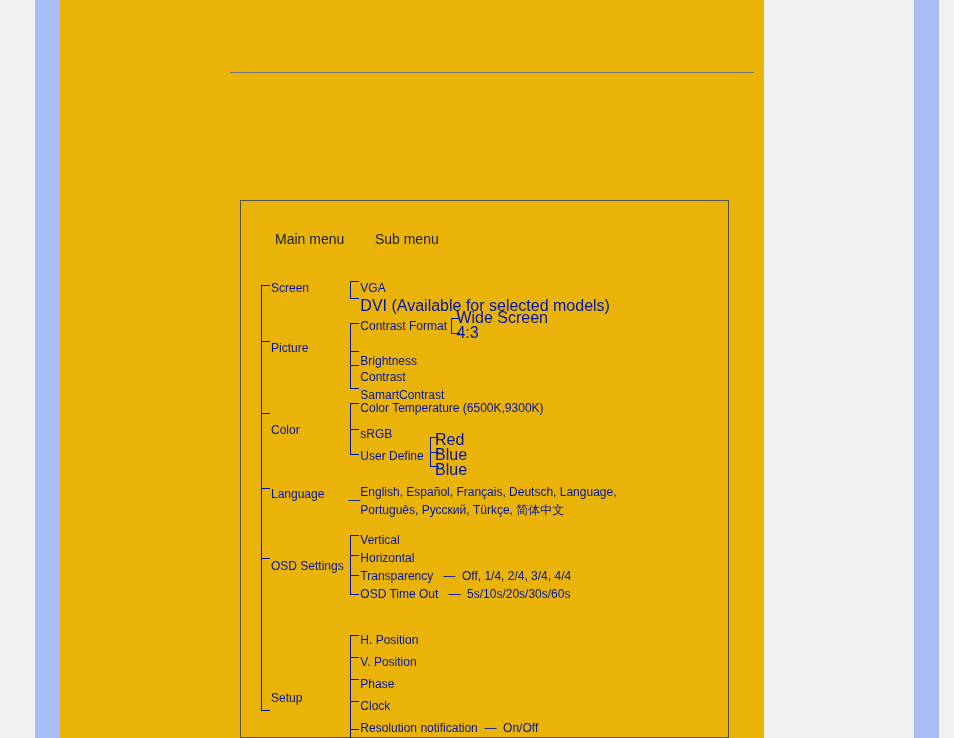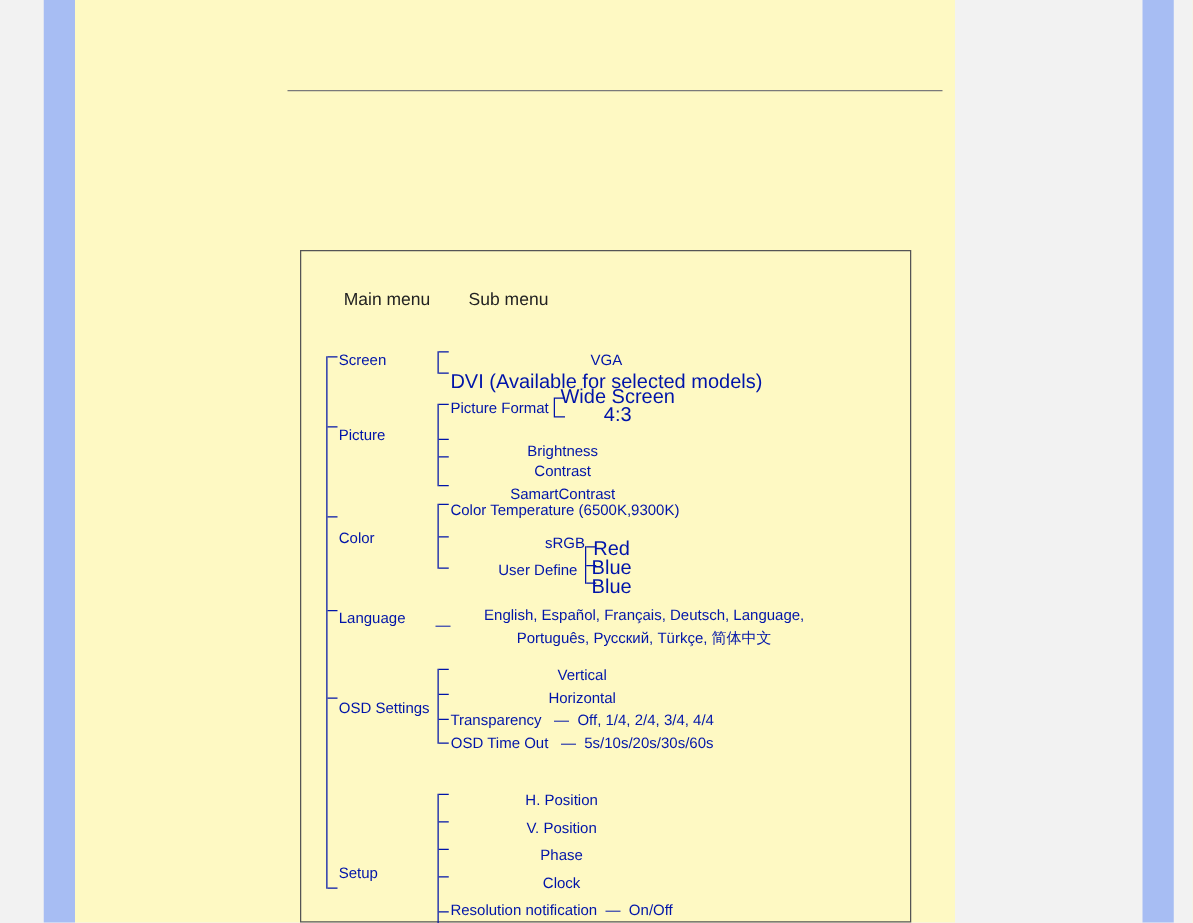--- a/index.html
+++ b/index.html
@@ -19,21 +19,21 @@
     background: #a7bdf3;
   }
   .blue-strip.left  { left: 35px; }
   .blue-strip.right { right: 15px; }
   .page {
     position: absolute;
     left: 60px;
     right: 190px;
     top: 0;
     bottom: 0;
-    background: #fef9c3;
+    background: #eab308;
     box-sizing: border-box;
   }
   .hr {
     position: absolute;
     left: 170px;
     right: 10px;
     top: 72px;
     height: 1px;
     background: #7a7a7a;
   }
@@ -59,21 +59,21 @@
     position: absolute;
     top: 78px;
     left: 30px;
     right: 10px;
     bottom: 0;
     font-size: 12px;
     color: #0014a9;
     line-height: 18px;
   }
   .main-col { width: 86px; display:inline-block; vertical-align:top; }
-  .sub-col  { display:inline-block; vertical-align:top; max-width: 330px; text-align: center; }
+  .sub-col  { display:inline-block; vertical-align:top; max-width: 330px; }
   .row { position: relative; }
   .main-item { color:#0014a9; }
   .dash { color:#0014a9; }
   
   .bracket {
     position: absolute;
     border-left: 1px solid #0014a9;
   }
   .bracket::before, .bracket::after {
     content: "";
@@ -127,21 +127,21 @@
       </div>
 
       <div class="row" style="height:82px; margin-top:2px;">
         <div class="main-col" style="padding-top:22px;"><span class="main-item">Picture</span></div>
         <div class="sub-col" style="position:relative;">
           <div class="bracket" style="left:-10px; top:6px; height:66px;">
             <div class="mid-tick" style="top:28px;"></div>
             <div class="mid-tick" style="top:42px;"></div>
           </div>
           <div style="position:relative;">
-            <span>Picture Format</span>
+            <span>Contrast Format</span>
             <span style="position:relative; display:inline-block; margin-left:6px;">
               <span class="bracket" style="left:-5px; top:1px; height:16px;"></span>
               <span style="display:inline-block; vertical-align:top; position:relative; top:-8px;">
                 <div class="small">Wide Screen</div>
                 <div class="small" style="margin-top:-3px;">4:3</div>
               </span>
             </span>
           </div>
           <div style="margin-top:2px;">Brightness</div>
           <div style="margin-top:-2px;">Contrast</div>

